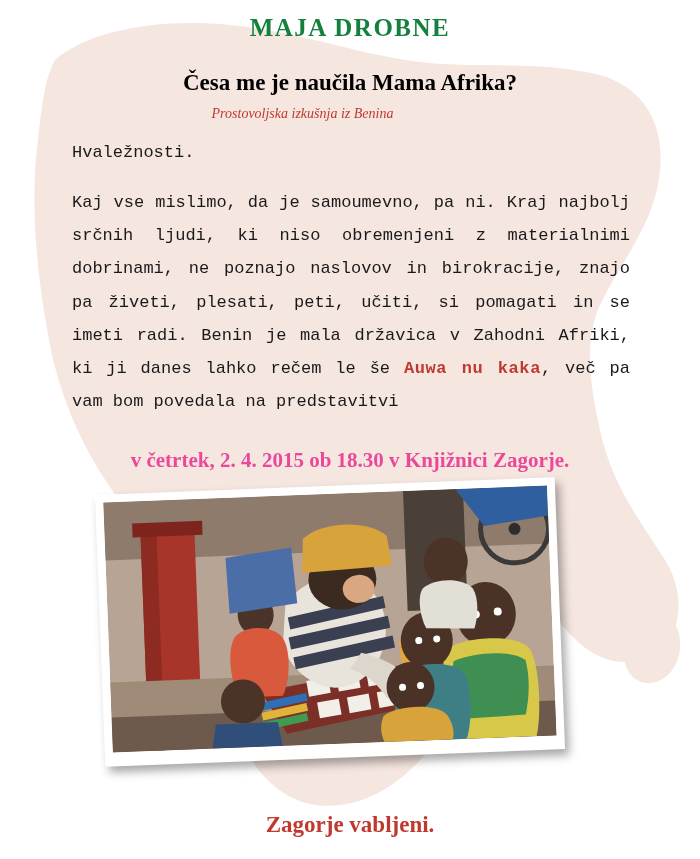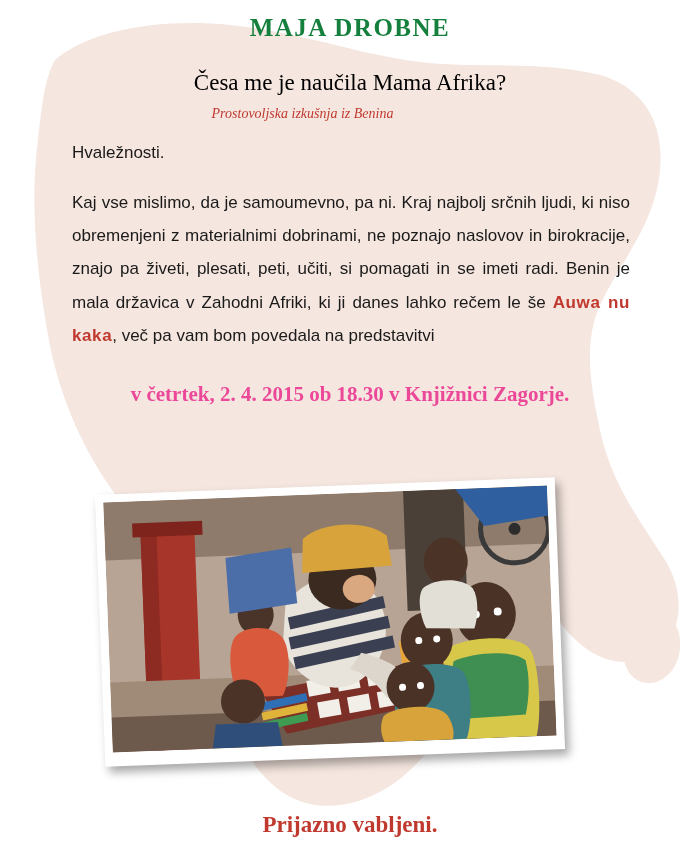--- a/index.html
+++ b/index.html
@@ -41,39 +41,39 @@
     font-weight: bold;
     font-size: 25px;
     letter-spacing: 1.5px;
     padding-top: 14px;
   }
 
   .title {
     text-align: center;
     color: #000000;
     font-family: "Liberation Serif", serif;
-    font-weight: normal;
+    font-weight: bold;
     font-size: 23px;
     margin-top: 28px;
   }
 
   .subtitle {
     text-align: center;
     color: #c0392f;
     font-family: "Liberation Serif", serif;
     font-style: italic;
     font-size: 14px;
     margin-top: 10px;
     padding-right: 95px;
   }
 
   .body-text {
     margin: 0 70px 0 72px;
     color: #1a1a1a;
-    font-family: Liberation Sans, sans-serif;
+    font-family: Liberation Mono, monospace;
     font-size: 17px;
     line-height: 1.95;
   }
 
   .para-1 {
     margin-top: 14px;
   }
 
   .para-2 {
     margin-top: 10px;
@@ -230,15 +230,15 @@
 
         <ellipse cx="340" cy="72" rx="22" ry="24" fill="#4b3328"></ellipse>
         <path d="M316,98 C328,88 356,88 366,100 C372,110 370,130 366,140 L318,138 C312,126 310,106 316,98 Z" fill="#e2dfd6"></path>
 
         <path d="M198,44 C216,28 262,26 282,44 L286,74 L196,78 Z" fill="#d8a33a"></path>
         <path d="M120,60 L186,52 L190,108 L122,116 Z" fill="#4b6ea8"></path>
       </svg>
     </div>
   </div>
 
-  <div class="closing">Prijazno vabljeni.</div>
+  <div class="closing">Zagorje vabljeni.</div>
 
 </div>
 
 </body></html>

